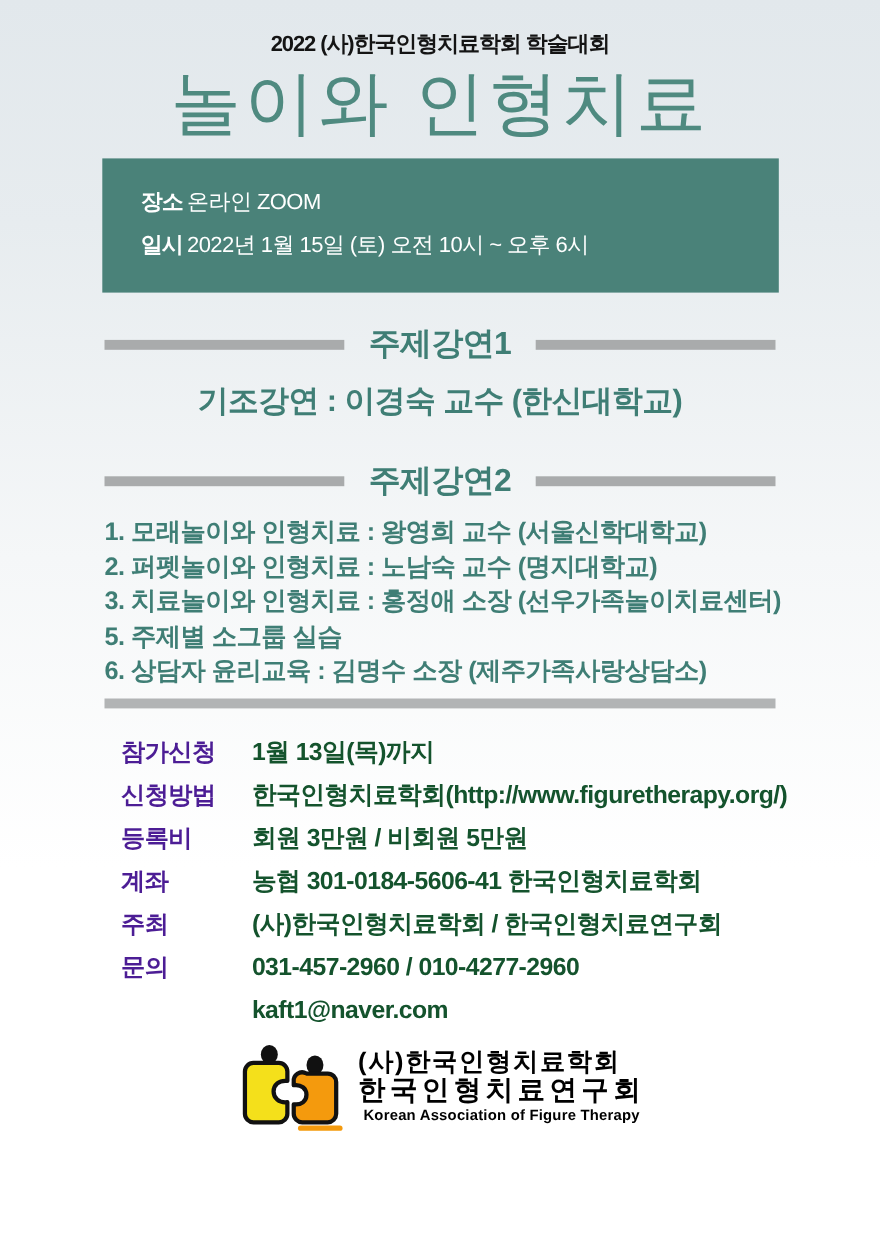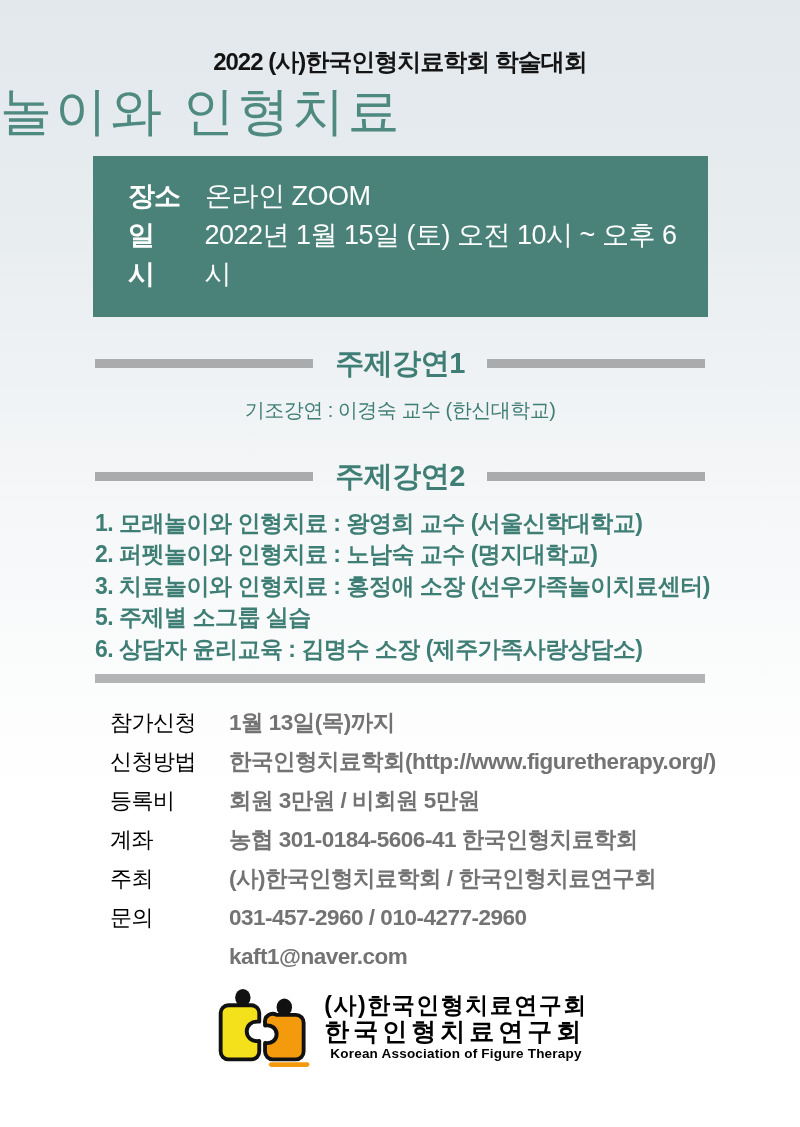--- a/index.html
+++ b/index.html
@@ -6,61 +6,62 @@
   html,body { width:800px; }
   body {
     height:1127px;
     font-family:"Liberation Sans", sans-serif;
     background: linear-gradient(180deg, #e2e8ec 0%, #e7ecef 18%, #f5f7f8 45%, #ffffff 70%, #ffffff 100%);
     overflow:hidden;
   }
   .poster { position:relative; width:800px; height:1127px; }
 
   .event-title {
-    padding-top:46px;
+    padding-top:26px;
     text-align:center;
-    font-size:24px;
+    font-size:20px;
     font-weight:700;
     color:#141414;
     letter-spacing:-1px;
   }
   .main-title {
     margin-top:4px;
-    font-size:52px;
+    text-align:center;
+    font-size:64px;
     font-weight:500;
     color:#4f8a80;
     letter-spacing:3px;
     line-height:1.13;
   }
 
   .info-box {
     margin:15px 92px 0 93px;
     background:#4a8279;
     padding:21px 10px 23px 35px;
   }
-  .info-row { display:flex; align-items:baseline; gap:25px; color:#ffffff; font-size:27px; line-height:39px; }
+  .info-row { display:flex; align-items:baseline; gap:4px; color:#ffffff; font-size:20px; line-height:39px; }
   .info-label { font-weight:700; letter-spacing:-1px; }
   .info-value { font-weight:400; letter-spacing:-0.5px; }
 
   .section-heading {
     margin:0 95px;
     display:flex;
     align-items:center;
     gap:22px;
   }
   .section-heading.first { margin-top:27px; }
   .section-heading.second { margin-top:33px; }
   .heading-bar { flex:1; height:9px; background:#a9abac; }
   .heading-text { font-size:29px; font-weight:700; color:#3f7e75; letter-spacing:-0.5px; white-space:nowrap; }
 
   .keynote-line {
     margin-top:13px;
     text-align:center;
-    font-size:20px;
-    font-weight:400;
+    font-size:28px;
+    font-weight:700;
     color:#3f7e75;
     letter-spacing:-0.5px;
   }
 
   .lecture-list {
     margin:11px 60px 0 95px;
     list-style:none;
     color:#3f7e75;
     font-size:23px;
     font-weight:600;
@@ -70,32 +71,32 @@
 
   .divider-bar { margin:9px 95px 0; height:9px; background:#b2b4b5; }
 
   .details { margin:25px 60px 0 110px; }
   .detail-row { display:flex; align-items:baseline; margin-bottom:9px; }
   .detail-label {
     display:inline-block;
     width:97px;
     margin-right:22px;
     font-size:22px;
-    font-weight:400;
-    color:#000000;
+    font-weight:700;
+    color:#4c1d95;
     letter-spacing:-0.5px;
     text-align:justify;
     text-align-last:justify;
     line-height:30px;
     flex:0 0 auto;
   }
   .detail-value {
     font-size:22.5px;
     font-weight:700;
-    color:#737373;
+    color:#14532d;
     letter-spacing:-0.5px;
     line-height:30px;
   }
   .detail-note {
     margin:-2px 0 10px 2px;
     font-size:19px;
     font-weight:500;
     color:#55958c;
     letter-spacing:-0.5px;
     line-height:27px;
@@ -193,19 +194,19 @@
     <svg class="logo-graphic" viewBox="0 0 110 85" xmlns="http://www.w3.org/2000/svg">
 
       <ellipse cx="31" cy="12" rx="8" ry="9" fill="#111111"></ellipse>
       <path d="M16,20 h24 a8,8 0 0 1 8,8 v9 c-8,-1 -13,4 -13,10 c0,6 5,11 13,10 v11 a8,8 0 0 1 -8,8 h-24 a8,8 0 0 1 -8,-8 v-40 a8,8 0 0 1 8,-8 z" fill="#f4e01b" stroke="#111111" stroke-width="4" stroke-linejoin="round"></path>
 
       <ellipse cx="74" cy="22" rx="8" ry="9" fill="#111111"></ellipse>
       <path d="M66,30 h20 a8,8 0 0 1 8,8 v30 a8,8 0 0 1 -8,8 h-24 a8,8 0 0 1 -8,-8 v-9 c7,1 12,-3 12,-9 c0,-6 -5,-10 -12,-9 v-3 a8,8 0 0 1 12,-8 z" fill="#f49a0d" stroke="#111111" stroke-width="4" stroke-linejoin="round"></path>
       <rect x="58" y="79" width="42" height="5" rx="2.5" fill="#f49a0d"></rect>
     </svg>
     <div class="logo-textcol">
-      <div class="org-line1">(사)한국인형치료연구회</div>
+      <div class="org-line1">(사)한국인형치료학회</div>
       <div class="org-line2">한국인형치료연구회</div>
       <div class="org-line3">Korean Association of Figure Therapy</div>
     </div>
   </div>
 
 </div>
 
 </body></html>

